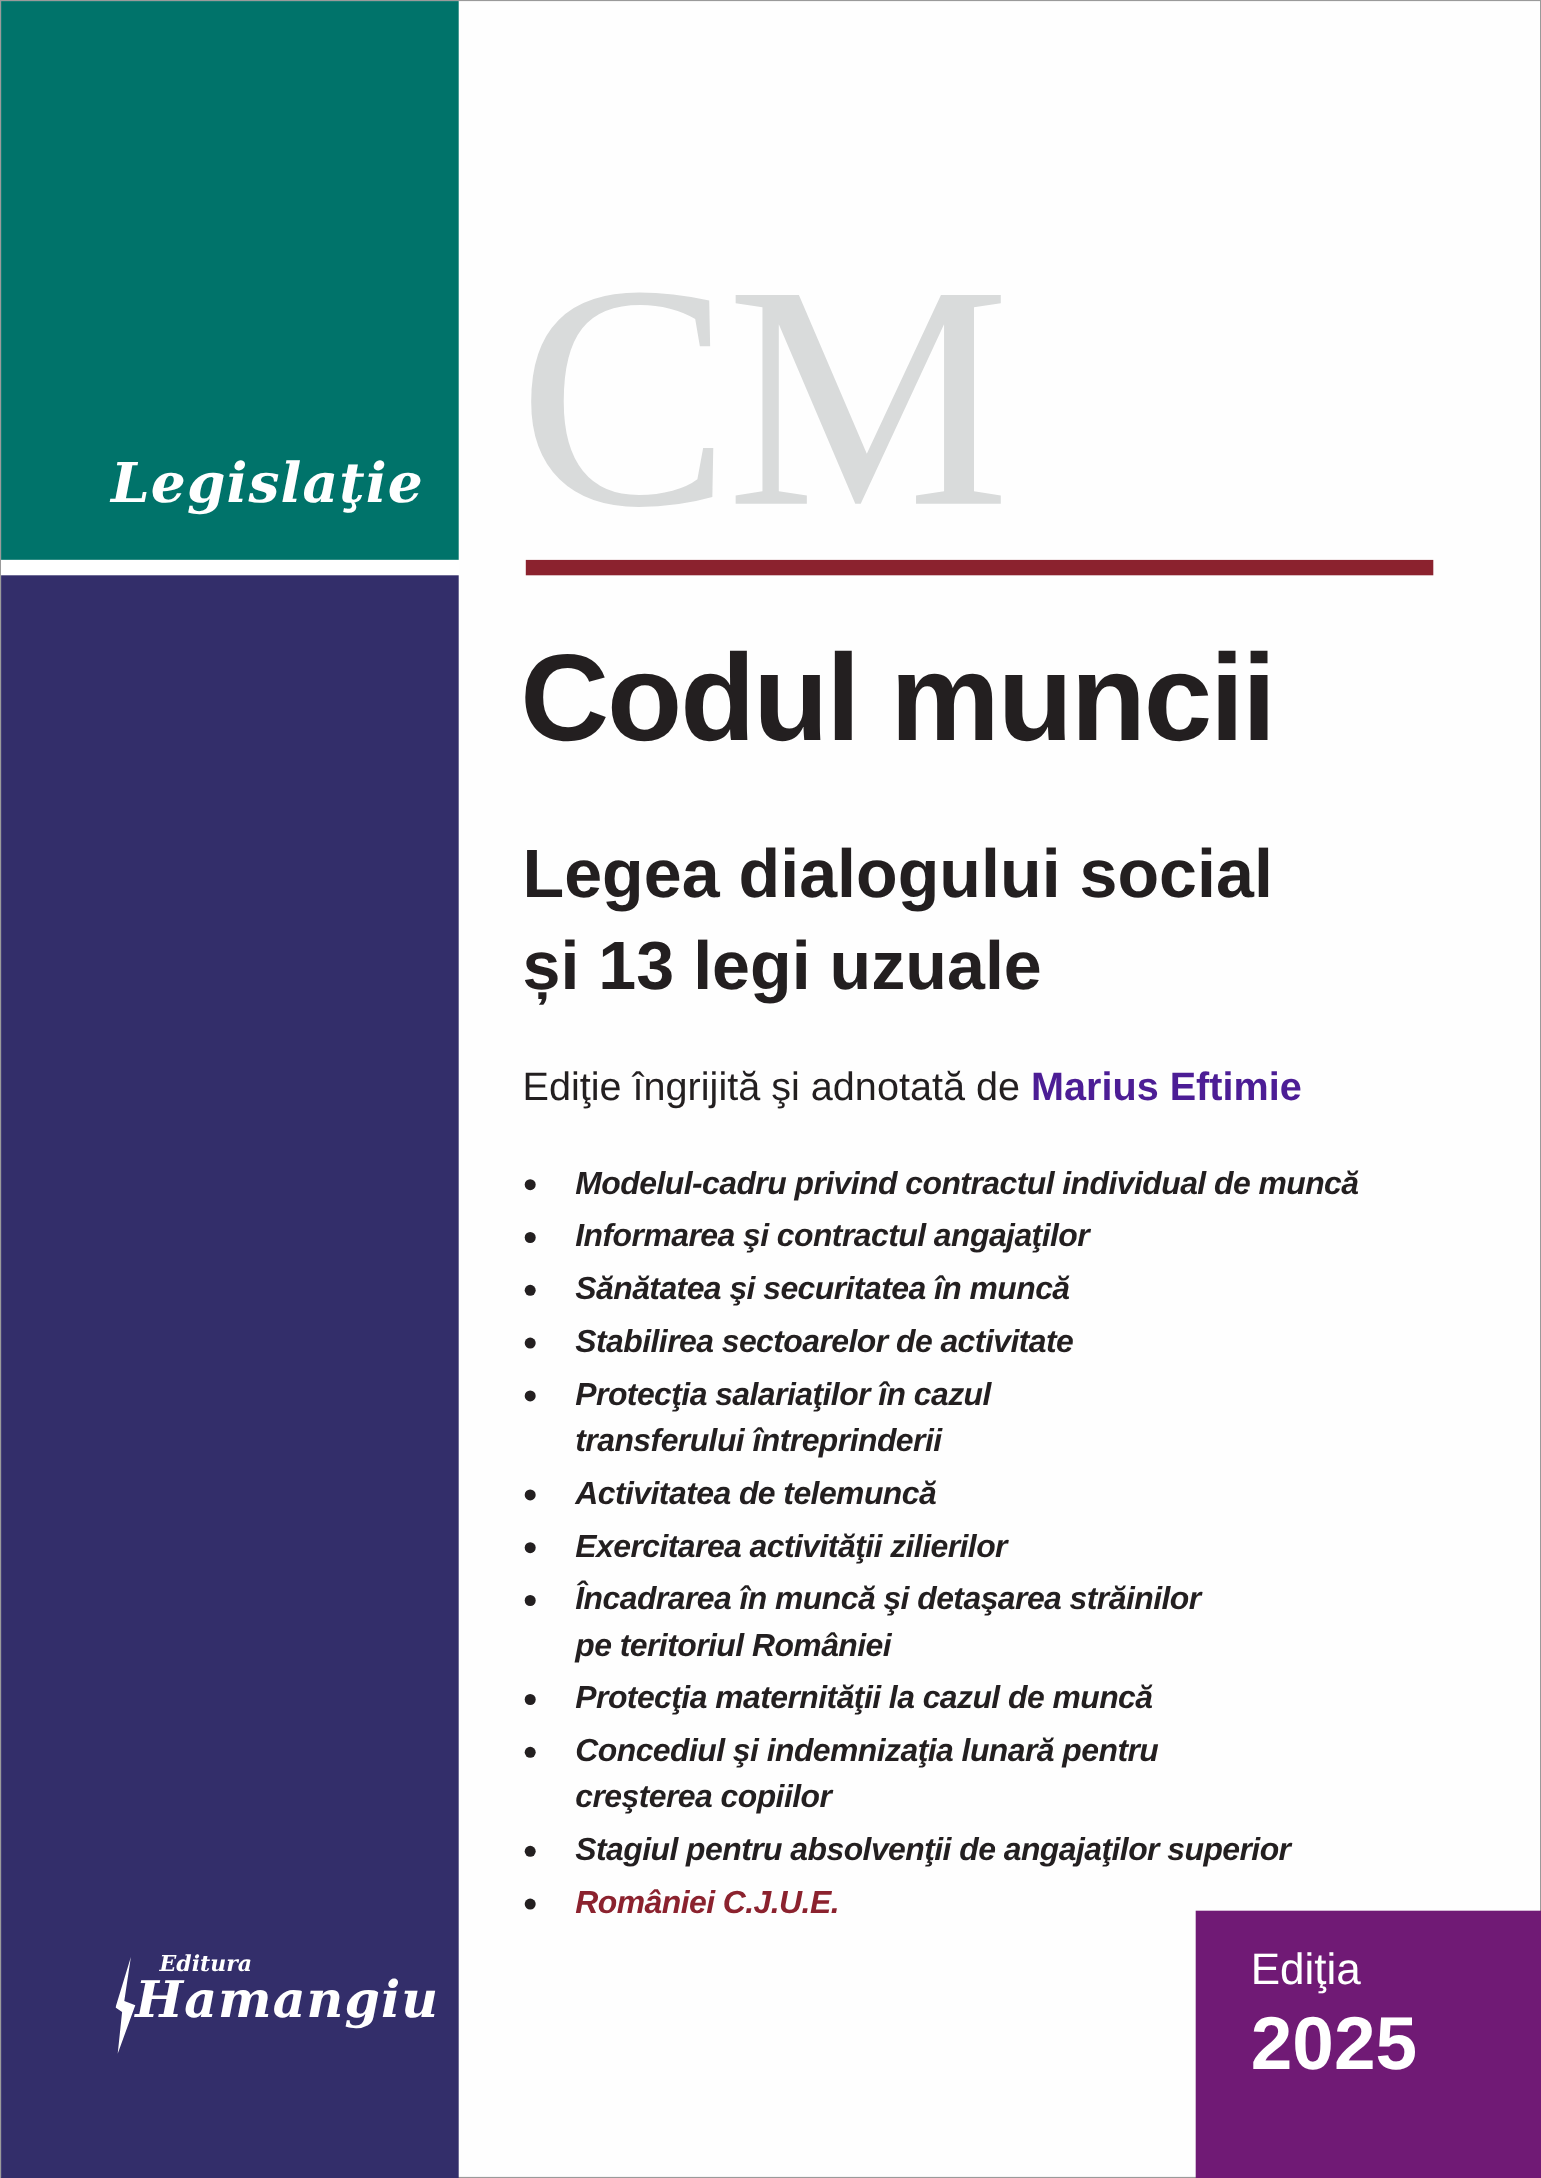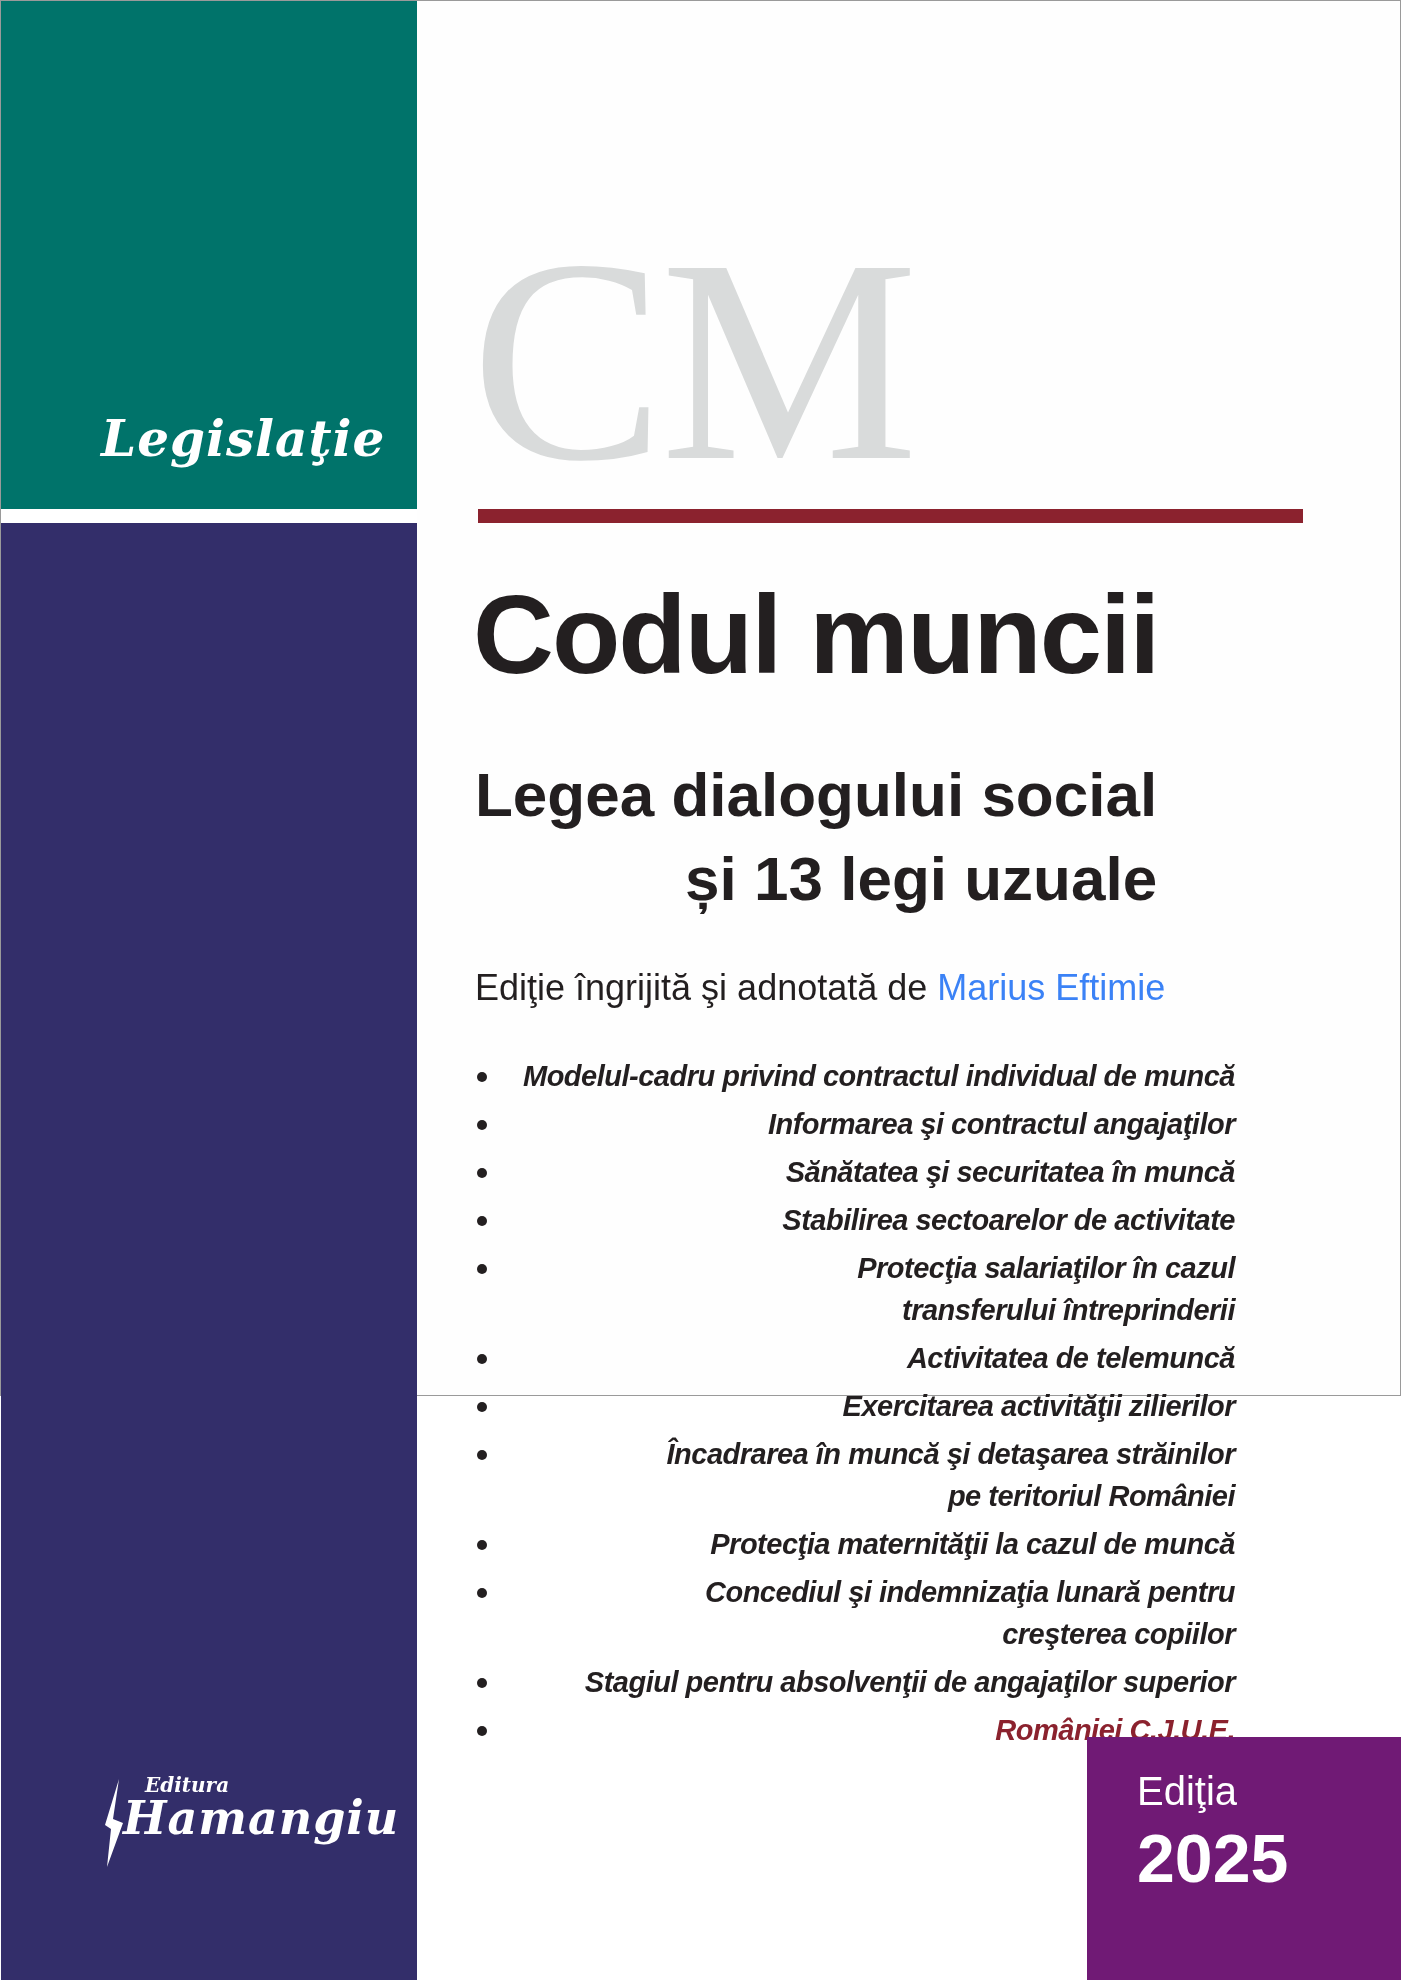--- a/index.html
+++ b/index.html
@@ -1,27 +1,27 @@
 <!DOCTYPE html>
 <html><head>
 <meta charset="utf-8">
 <style>
   html, body { margin: 0; padding: 0; }
   body { width: 1401px; height: 1980px; background: #ffffff; position: relative; overflow: hidden; font-family: "Liberation Sans", sans-serif; }
-  .cover { position: absolute; left: 0; top: 0; width: 1401px; height: 1396px; background: #fefefe; border: 1px solid #9a9a9a; box-sizing: border-box; text-align: right; }
+  .cover { position: absolute; left: 0; top: 0; width: 1401px; height: 1980px; background: #fefefe; border: 1px solid #9a9a9a; box-sizing: border-box; }
   .band-teal { position: absolute; left: 0; top: 0; width: 416px; height: 508px; background: #00736a; }
   .band-white { position: absolute; left: 0; top: 508px; width: 416px; height: 14px; background: #ffffff; }
   .band-navy { position: absolute; left: 0; top: 522px; width: 416px; height: 1458px; background: #332e6a; }
   .legislatie { position: absolute; left: 100px; top: 408px; color: #ffffff; font-family: "DejaVu Serif", serif; font-style: italic; font-weight: bold; font-size: 50px; letter-spacing: 1px; }
   .cm { position: absolute; left: 470px; top: 215px; color: #d9dbdb; font-family: "Liberation Serif", serif; font-size: 290px; line-height: 1; letter-spacing: -4px; }
   .rule { position: absolute; left: 477px; top: 508px; width: 825px; height: 14px; background: #8b222e; }
   .title { position: absolute; left: 472px; top: 572px; color: #231f20; font-weight: bold; font-size: 112px; line-height: 1.1; letter-spacing: -2px; }
   .subtitle { position: absolute; left: 474px; top: 752px; color: #231f20; font-weight: bold; font-size: 62px; line-height: 84px; }
   .editor { position: absolute; left: 474px; top: 966px; color: #231f20; font-size: 36px; }
-  .editor .name { color: #3b82f6; font-weight: normal; }
+  .editor .name { color: #4c1d95; font-weight: bold; }
   .bullets { position: absolute; left: 474px; top: 1054px; list-style: none; margin: 0; padding: 0; font-style: italic; }
   .bullets li { position: relative; padding-left: 48px; color: #231f20; font-weight: bold; font-size: 29px; line-height: 42px; margin-bottom: 6px; letter-spacing: -0.5px; }
   .bullets li .dot { position: absolute; left: 2px; top: 17px; width: 10px; height: 10px; border-radius: 50%; background: #231f20; }
   .bullets li.accent { color: #8b222e; }
   .logo { position: absolute; left: 104px; top: 1772px; color: #ffffff; }
   .logo .small { position: absolute; left: 40px; top: 0; font-family: "DejaVu Serif", serif; font-style: italic; font-weight: bold; font-size: 20px; }
   .logo .big { position: absolute; left: 18px; top: 18px; font-family: "DejaVu Serif", serif; font-style: italic; font-weight: bold; font-size: 46px; letter-spacing: 1px; white-space: nowrap; }
   .logo .quill { position: absolute; left: 0; top: 6px; }
   .edition { position: absolute; left: 1086px; top: 1736px; width: 315px; height: 244px; background: #701a75; }
   .edition .lbl { position: absolute; left: 50px; top: 32px; color: #ffffff; font-size: 40px; }

